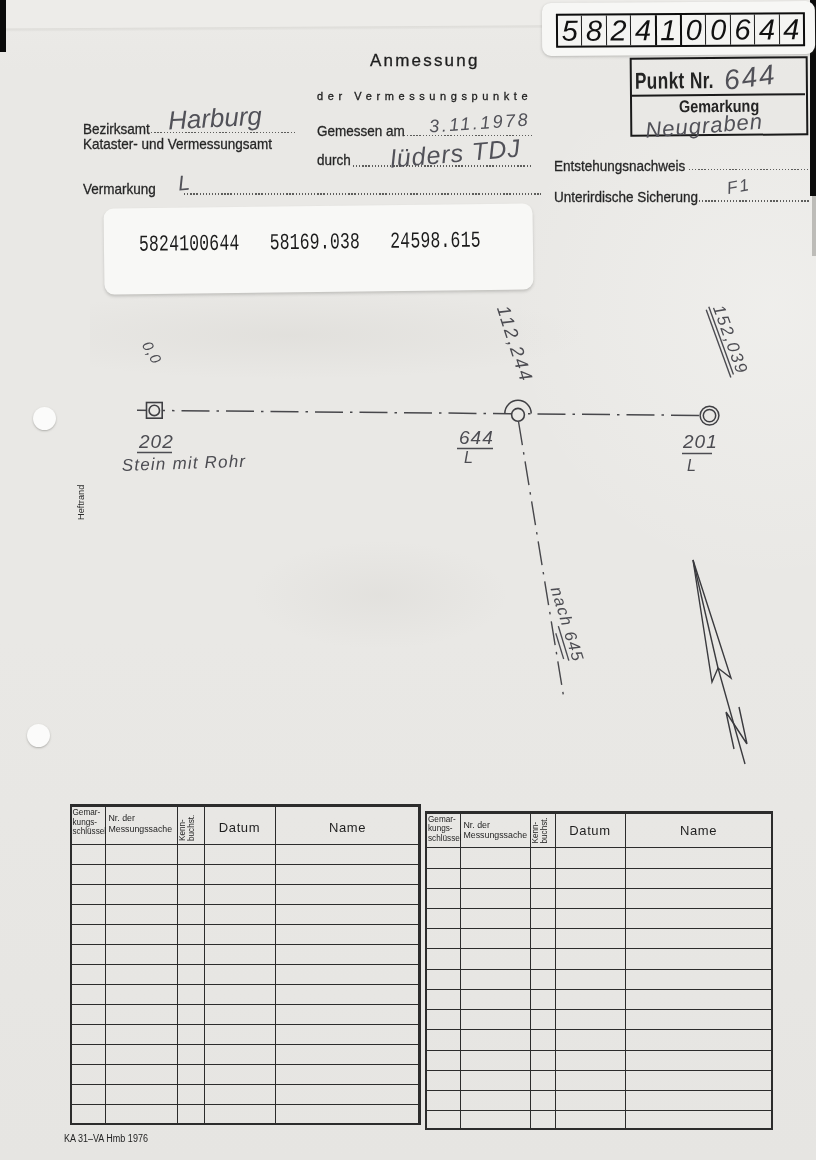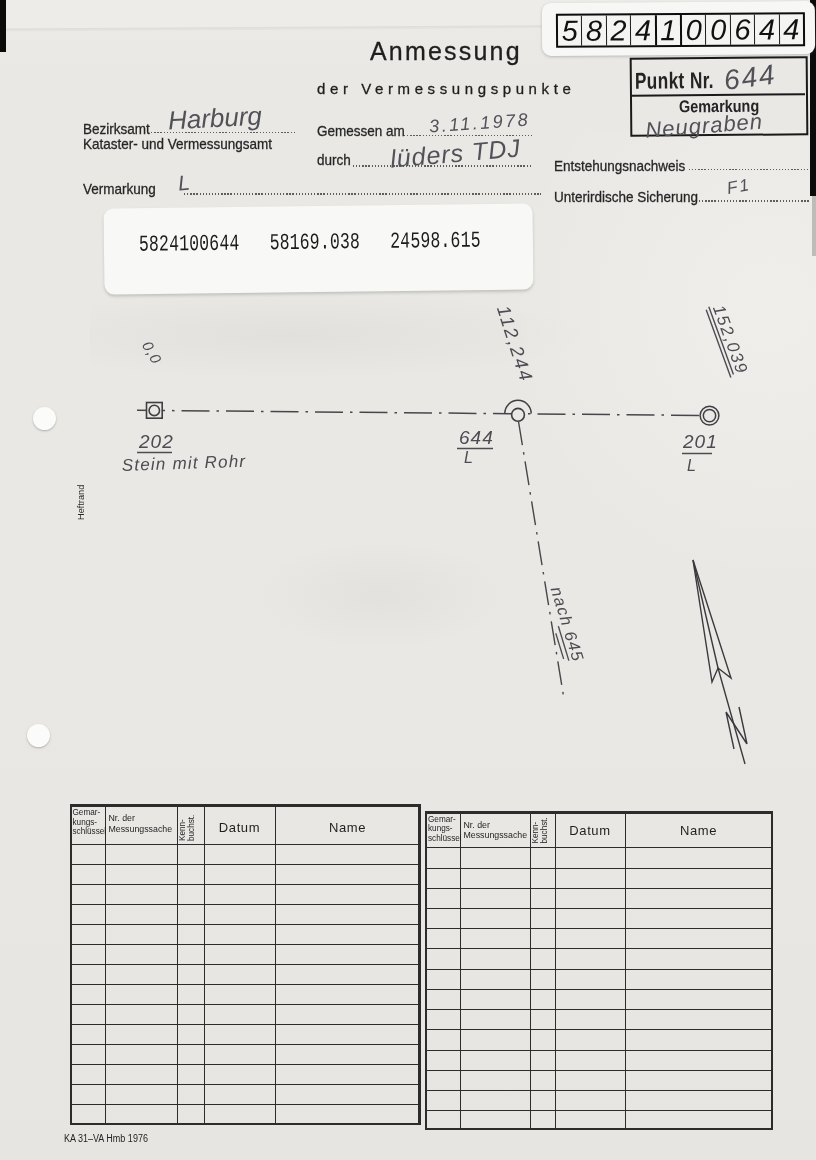--- a/index.html
+++ b/index.html
@@ -49,23 +49,23 @@
 
     <div class="abs print" style="left:2.5px;top:8px;font-size:23px;font-weight:700;transform:scaleX(.75);transform-origin:0 0;letter-spacing:.5px;">Punkt Nr.</div>
 
     <div class="abs hw" style="left:92px;top:3px;font-size:28px;letter-spacing:2px;transform:rotate(-7deg);">644</div>
 
     <div class="abs print" style="left:0;top:38px;width:100%;text-align:center;font-size:17px;font-weight:600;transform:scaleX(.85);">Gemarkung</div>
 
     <div class="abs hw" style="left:13px;top:54px;font-size:22px;letter-spacing:1px;transform:rotate(-4deg);">Neugraben</div>
   </div>
 
-  <div class="abs print" style="left:370px;top:37px;font-size:25px;letter-spacing:2.2px;color:#1e1e1e;text-align:center;-webkit-text-stroke:0.3px #1e1e1e;">Anmessung</div>
-
-  <div class="abs print" style="left:317px;top:80px;font-size:15px;letter-spacing:4.6px;color:#1e1e1e;-webkit-text-stroke:0.3px #1e1e1e;">der Vermessungspunkte</div>
+  <div class="abs print" style="left:370px;top:51px;font-size:17px;letter-spacing:2.2px;color:#1e1e1e;text-align:center;-webkit-text-stroke:0.3px #1e1e1e;">Anmessung</div>
+
+  <div class="abs print" style="left:317px;top:90px;font-size:11px;letter-spacing:4.6px;color:#1e1e1e;-webkit-text-stroke:0.3px #1e1e1e;">der Vermessungspunkte</div>
 
   <div class="abs print lab" style="left:83px;top:119.5px;">Bezirksamt</div>
 
   <div class="dot" style="left:148px;top:131.6px;width:147px;"></div>
 
   <div class="abs hw" style="left:168px;top:103px;font-size:26px;transform:rotate(-3deg);">Harburg</div>
 
   <div class="abs print lab" style="left:83px;top:135px;">Kataster- und Vermessungsamt</div>
 
   <div class="abs print lab" style="left:83px;top:179.5px;">Vermarkung</div>

